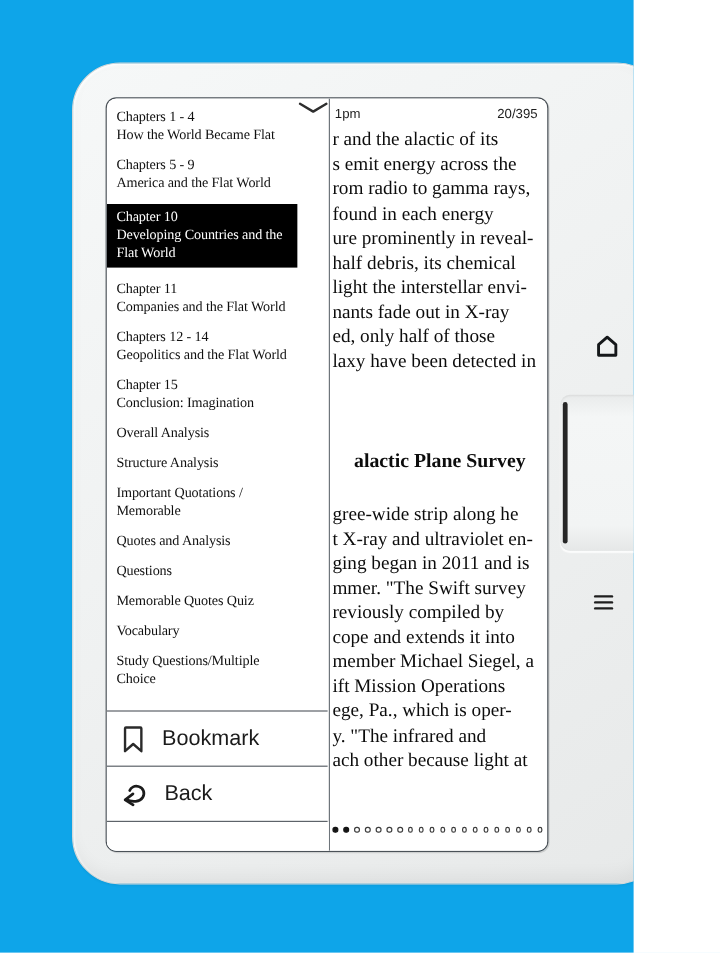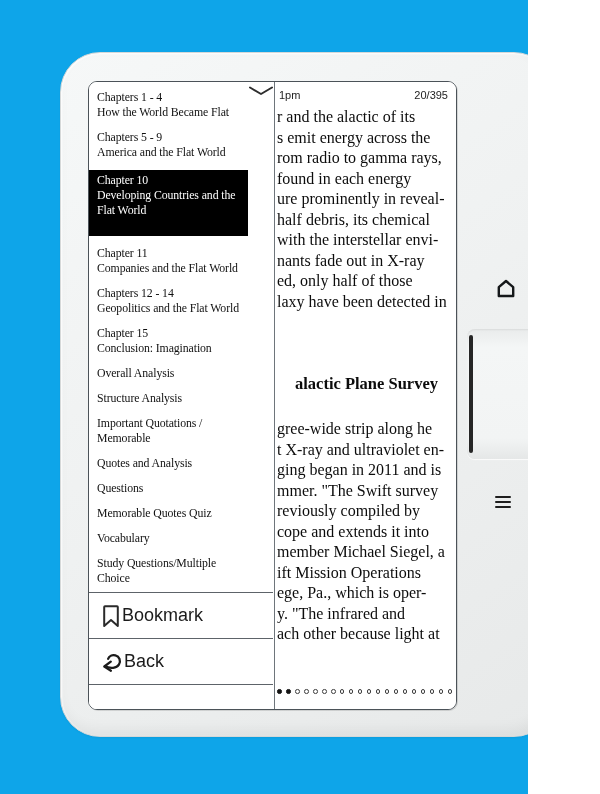--- a/index.html
+++ b/index.html
@@ -18,25 +18,25 @@
     box-shadow:1px 1px 0 rgba(0,0,0,.12);}
 
   
   .sidebar{position:absolute;left:0;top:0;bottom:0;width:185px;background:#fff;
     border-right:1px solid #6e757b;display:flex;flex-direction:row;z-index:3;}
   .sidebar-top{height:21px;flex:none;border-bottom:1px solid #5d6369;}
   .toc-list{flex:1;padding:8px 6px 0 8px;overflow:hidden;
     font-family:"Liberation Serif",serif;font-size:11.8px;letter-spacing:-.1px;color:#101010;}
   .toc-item{margin-bottom:10px;line-height:15px;cursor:default;}
   .toc-item.highlighted{background:#000;color:#fff;margin-left:-8px;margin-right:-6px;
-    padding:3px 6px 18px 8px;}
+    padding:3px 6px 5px 8px;}
   .chevron-row{text-align:center;padding:0 0 5px 0;}
   .sidebar-actions{position:absolute;left:0;right:1px;bottom:24px;background:#fff;
     border-top:1px solid #5d6369;border-bottom:1px solid #5d6369;}
-  .action-row{height:45px;display:flex;align-items:center;padding-left:11px;
+  .action-row{height:45px;display:flex;align-items:center;gap:13px;padding-left:11px;
     font-size:18px;color:#1b1b1b;cursor:default;}
   .action-row + .action-row{border-top:1px solid #5d6369;}
   .action-row svg{flex:none;}
   .sidebar-footer{position:absolute;left:0;right:0;bottom:0;height:24px;background:#fff;}
 
   
   .main-col{position:absolute;left:186px;right:0;top:0;bottom:0;background:#fff;}
   .statusbar{display:flex;justify-content:space-between;align-items:flex-start;
     padding:7px 8px 0 4px;font-size:11px;color:#1d1d1d;}
   .page-text{font-family:"Liberation Serif",serif;font-size:16px;line-height:20.5px;
@@ -89,21 +89,21 @@
               <div class="text-line">s emit energy across the</div>
 
               <div class="text-line">rom radio to gamma rays,</div>
 
               <div class="text-line">found in each energy</div>
 
               <div class="text-line">ure prominently in reveal-</div>
 
               <div class="text-line">half debris, its chemical</div>
 
-              <div class="text-line">with the interstellar envi-</div>
+              <div class="text-line">light the interstellar envi-</div>
 
               <div class="text-line">nants fade out in X-ray</div>
 
               <div class="text-line">ed, only half of those</div>
 
               <div class="text-line">laxy have been detected in</div>
             </div>
 
           <div class="section-heading">alactic Plane Survey</div>
 

